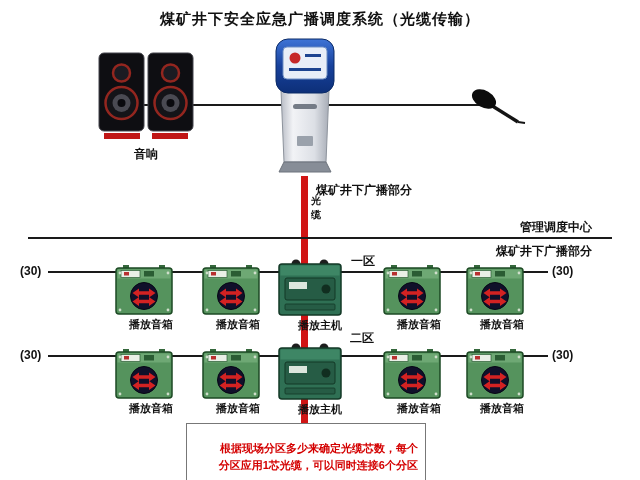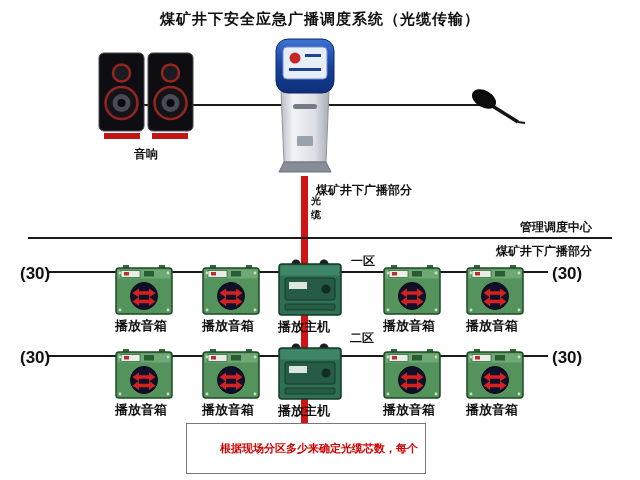--- a/index.html
+++ b/index.html
@@ -17,28 +17,28 @@
   .machine-lbl{left:316px;top:182px;width:120px;text-align:left}
   .top-wire{position:absolute;left:138px;top:104px;width:350px;height:2px;background:#1a1a1a}
   .cable{position:absolute;left:301px;top:176px;width:7px;height:248px;background:#d01414}
   .cable-lbl{position:absolute;left:311px;top:194px;width:12px;font-size:10px;line-height:1.4;
              font-weight:bold;word-break:break-all}
   .divider{position:absolute;left:28px;top:237px;width:584px;height:2px;background:#1a1a1a}
   .div-top{position:absolute;right:48px;top:219px;font-size:12px;font-weight:bold}
   .div-bottom{position:absolute;right:48px;top:243px;font-size:12px;font-weight:bold}
   .zone-line{position:absolute;left:48px;width:500px;height:2px;background:#1a1a1a}
   .zl1{top:271px}.zl2{top:355px}
-  .count{position:absolute;font-size:17px;font-weight:bold}
+  .count{position:absolute;font-size:12px;font-weight:bold}
   .c1l{left:20px;top:264px}.c1r{left:552px;top:264px}
   .c2l{left:20px;top:348px}.c2r{left:552px;top:348px}
   .zone-name{position:absolute;font-size:12px;font-weight:bold}
   .zn1{left:351px;top:253px}.zn2{left:350px;top:330px}
   .pbs{position:absolute;width:58px;height:50px}
   .pbh{position:absolute;width:64px;height:58px}
-  .dev-lbl{position:absolute;font-size:13px;font-weight:bold;text-align:left;width:58px}
+  .dev-lbl{position:absolute;font-size:11px;font-weight:bold;text-align:right;width:58px}
   .dev-lbl.host{width:64px}
   .s1a{left:115px;top:265px}.s1b{left:202px;top:265px}.s1c{left:383px;top:265px}.s1d{left:466px;top:265px}
   .h1{left:278px;top:258px}
   .l1a{left:115px;top:317px}.l1b{left:202px;top:317px}.l1c{left:383px;top:317px}.l1d{left:466px;top:317px}
   .lh1{left:278px;top:318px}
   .s2a{left:115px;top:349px}.s2b{left:202px;top:349px}.s2c{left:383px;top:349px}.s2d{left:466px;top:349px}
   .h2{left:278px;top:342px}
   .l2a{left:115px;top:401px}.l2b{left:202px;top:401px}.l2c{left:383px;top:401px}.l2d{left:466px;top:401px}
   .lh2{left:278px;top:402px}
   .note{position:absolute;left:186px;top:423px;width:240px;min-height:42px;border:1px solid #777;
@@ -201,15 +201,16 @@
     </svg>
 
   <div class="dev-lbl l2a">播放音箱</div>
   <div class="dev-lbl l2b">播放音箱</div>
   <div class="dev-lbl host lh2">播放主机</div>
   <div class="dev-lbl l2c">播放音箱</div>
   <div class="dev-lbl l2d">播放音箱</div>
 
   <div class="note">
     <div>根据现场分区多少来确定光缆芯数，每个</div>
+    <div>分区应用1芯光缆，可以同时连接6个分区</div>
   </div>
 
 </div>
 
 </body></html>

